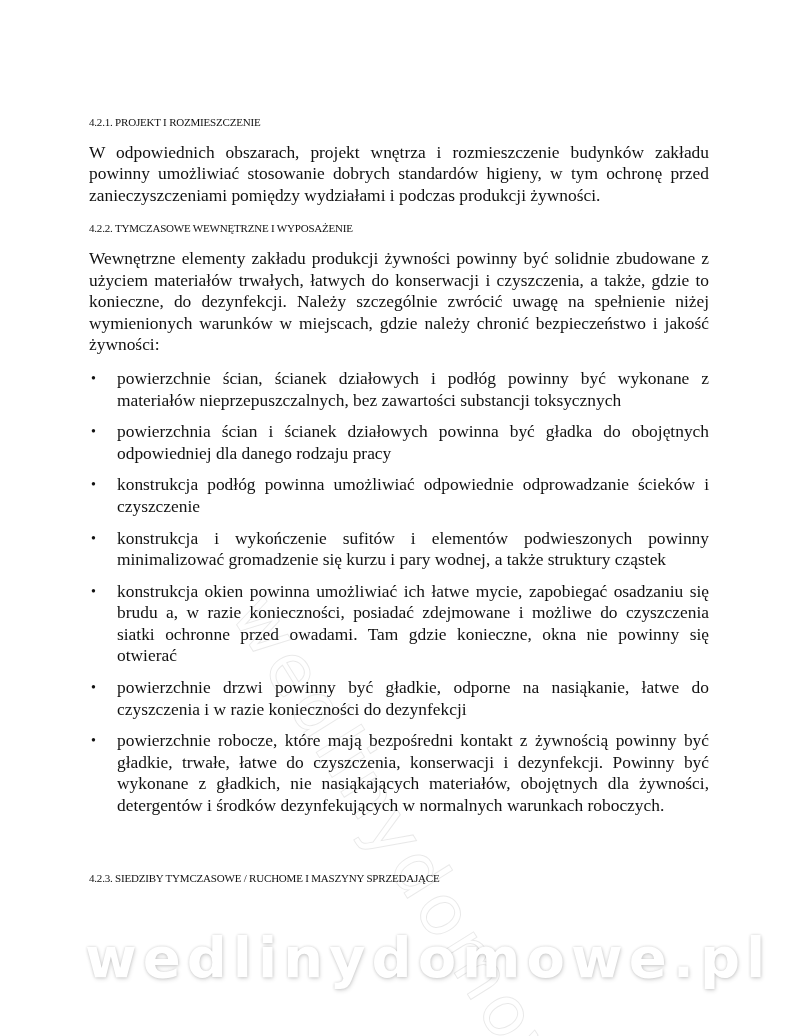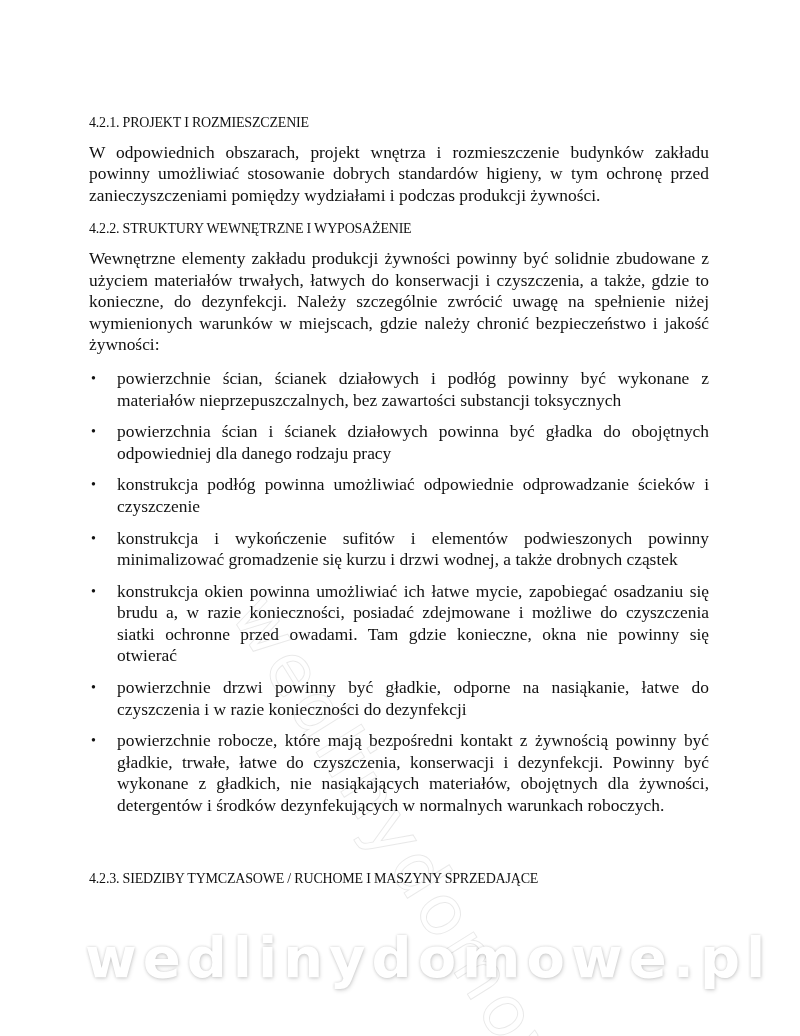--- a/index.html
+++ b/index.html
@@ -6,21 +6,21 @@
     body {
       width: 800px; height: 1036px; position: relative; overflow: hidden;
       font-family: "Liberation Serif", "DejaVu Serif", serif;
       color: #111111;
     }
     .page {
       position: absolute; left: 89px; top: 112px; width: 620px;
       font-size: 17.4px; line-height: 21.6px;
     }
     .heading {
-      margin: 0 0 8px 0; font-size: 14px; font-weight: normal;
+      margin: 0 0 8px 0; font-size: 11px; font-weight: normal;
       letter-spacing: -0.2px;
     }
     .para { margin: 8px 0 12px 0; text-align: justify; font-family: Liberation Serif, serif; }
     .bullets { list-style: none; margin: 0; padding: 0; }
     .bullet {
       position: relative; padding-left: 28px; margin: 0 0 10px 0;
       text-align: justify;
     }
     .bullet .dot {
       position: absolute; left: 2px; top: 0; font-size: 14px;
@@ -47,27 +47,27 @@
 
 <div class="wm-diag">wedlinydomowe.pl</div>
 
 <div class="page">
   <section>
     <h2 class="heading">4.2.1.  PROJEKT I ROZMIESZCZENIE</h2>
     <p class="para">W odpowiednich obszarach, projekt wnętrza i rozmieszczenie budynków zakładu powinny umożliwiać stosowanie dobrych standardów higieny, w tym ochronę przed zanieczyszczeniami pomiędzy wydziałami i podczas produkcji żywności.</p>
   </section>
 
   <section class="sec2">
-    <h2 class="heading">4.2.2.  STRUKTURY WEWNĘTRZNE I WYPOSAŻENIE</h2>
+    <h2 class="heading">4.2.2.  TYMCZASOWE WEWNĘTRZNE I WYPOSAŻENIE</h2>
     <p class="para">Wewnętrzne elementy zakładu produkcji żywności powinny być solidnie zbudowane z użyciem materiałów trwałych, łatwych do konserwacji i czyszczenia, a także, gdzie to konieczne, do dezynfekcji. Należy szczególnie zwrócić uwagę na spełnienie niżej wymienionych warunków w miejscach, gdzie należy chronić bezpieczeństwo i jakość żywności:</p>
     <ul class="bullets">
       <li class="bullet"><span class="dot">•</span><span>powierzchnie ścian, ścianek działowych i podłóg powinny być wykonane z materiałów nieprzepuszczalnych, bez zawartości substancji toksycznych</span></li>
       <li class="bullet"><span class="dot">•</span><span>powierzchnia ścian i ścianek działowych powinna być gładka do obojętnych odpowiedniej dla danego rodzaju pracy</span></li>
       <li class="bullet"><span class="dot">•</span><span>konstrukcja podłóg powinna umożliwiać odpowiednie odprowadzanie ścieków i czyszczenie</span></li>
-      <li class="bullet"><span class="dot">•</span><span>konstrukcja i wykończenie sufitów i elementów podwieszonych powinny minimalizować gromadzenie się kurzu i drzwi wodnej, a także drobnych cząstek</span></li>
+      <li class="bullet"><span class="dot">•</span><span>konstrukcja i wykończenie sufitów i elementów podwieszonych powinny minimalizować gromadzenie się kurzu i pary wodnej, a także struktury cząstek</span></li>
       <li class="bullet"><span class="dot">•</span><span>konstrukcja okien powinna umożliwiać ich łatwe mycie, zapobiegać osadzaniu się brudu a, w razie konieczności, posiadać zdejmowane i możliwe do czyszczenia siatki ochronne przed owadami. Tam gdzie konieczne, okna nie powinny się otwierać</span></li>
       <li class="bullet"><span class="dot">•</span><span>powierzchnie drzwi powinny być gładkie, odporne na nasiąkanie, łatwe do czyszczenia i w razie konieczności do dezynfekcji</span></li>
       <li class="bullet"><span class="dot">•</span><span>powierzchnie robocze, które mają bezpośredni kontakt z żywnością powinny być gładkie, trwałe, łatwe do czyszczenia, konserwacji i dezynfekcji. Powinny być wykonane z gładkich, nie nasiąkających materiałów, obojętnych dla żywności, detergentów i środków dezynfekujących w normalnych warunkach roboczych.</span></li>
     </ul>
   </section>
 </div>
 
 <section class="sec3">
   <h2 class="heading">4.2.3.  SIEDZIBY TYMCZASOWE / RUCHOME I MASZYNY SPRZEDAJĄCE</h2>
 </section>

